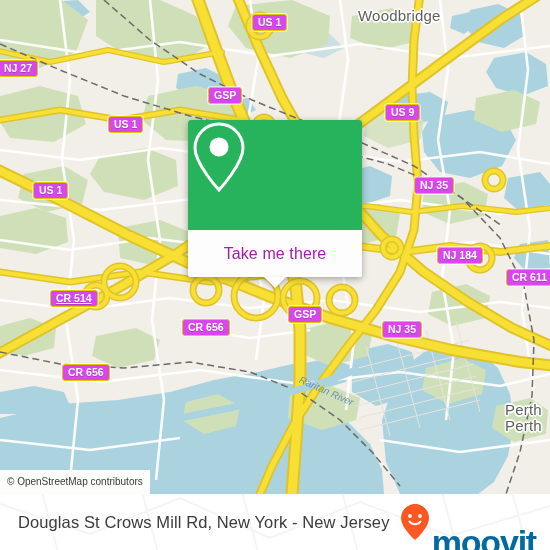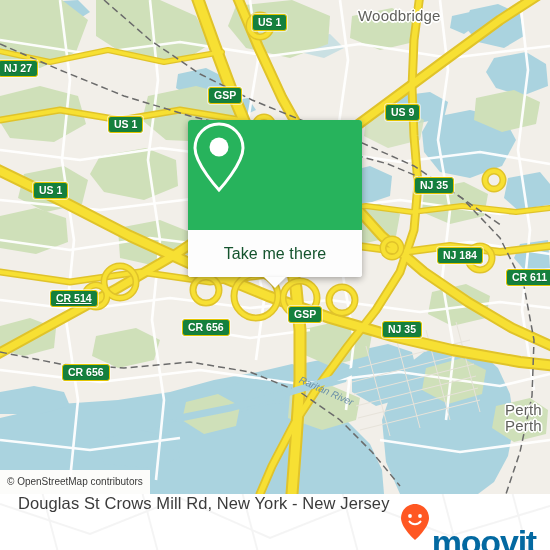--- a/index.html
+++ b/index.html
@@ -36,21 +36,21 @@
     color:#6a8fa8;
     font-size:10px;
     font-style:italic;
     white-space:nowrap;
     pointer-events:none;
   }
 
   
   .shield{
     position:absolute;
-    background:#15803d;
+    background:#d946ef;
     border:1.5px solid #e3c500;
     border-radius:3px;
     color:#ffffff;
     font-size:10.5px;
     font-weight:bold;
     line-height:15px;
     height:15px;
     padding:0 5px;
     white-space:nowrap;
     box-shadow:0 0 0 1px rgba(255,255,255,.55);
@@ -85,37 +85,37 @@
     display:flex;align-items:center;justify-content:center;
   }
   .popup-body{
     background:#fdfdfd;
     height:47px;
     border-radius:0 0 3px 3px;
     display:flex;align-items:center;justify-content:center;
     position:relative;
   }
   .popup-body span{
-    color:#14532d;font-size:16px;letter-spacing:.1px;
+    color:#a21caf;font-size:16px;letter-spacing:.1px;
   }
   .popup-tail{
     position:absolute;
     left:50%;margin-left:-11px;bottom:-11px;
     width:0;height:0;
     border-left:11px solid transparent;
     border-right:11px solid transparent;
     border-top:11px solid #fdfdfd;
     filter:drop-shadow(0 2px 2px rgba(0,0,0,.22));
   }
 
   
   .footer{
     position:absolute;left:0;top:494px;width:550px;height:56px;
     background:#ffffff;
-    display:flex;align-items:flex-start;
+    display:flex;align-items:center;
     border-top:0;
     overflow:hidden;
   }
   .footer-bg{position:absolute;inset:0;opacity:.10;}
   .footer-title{
     position:relative;
     margin-left:18px;
     color:#3b3b3b;
     font-size:16.5px;
     letter-spacing:.1px;

